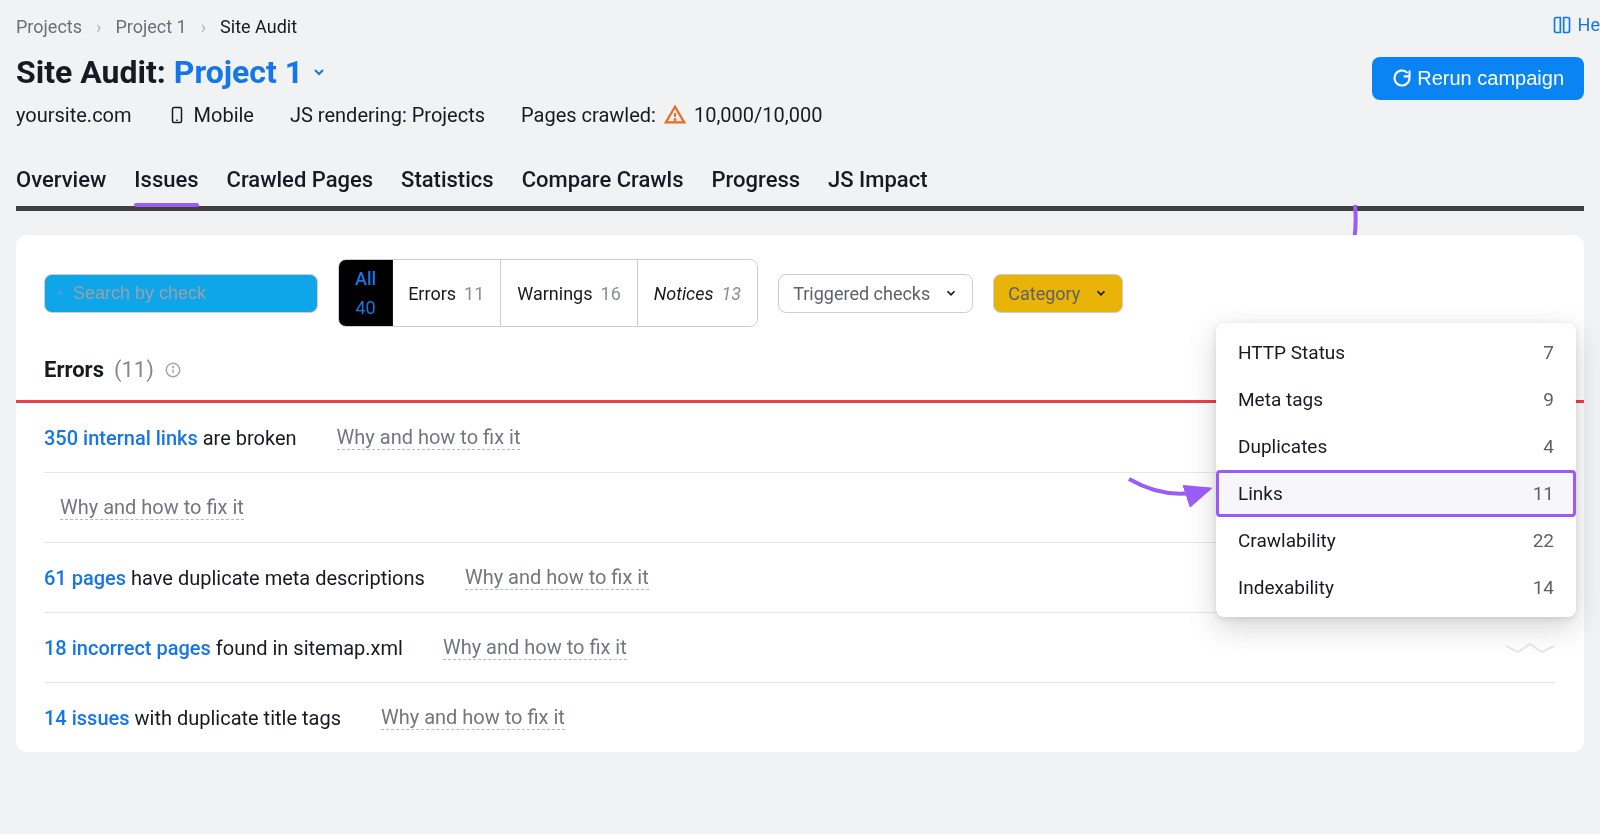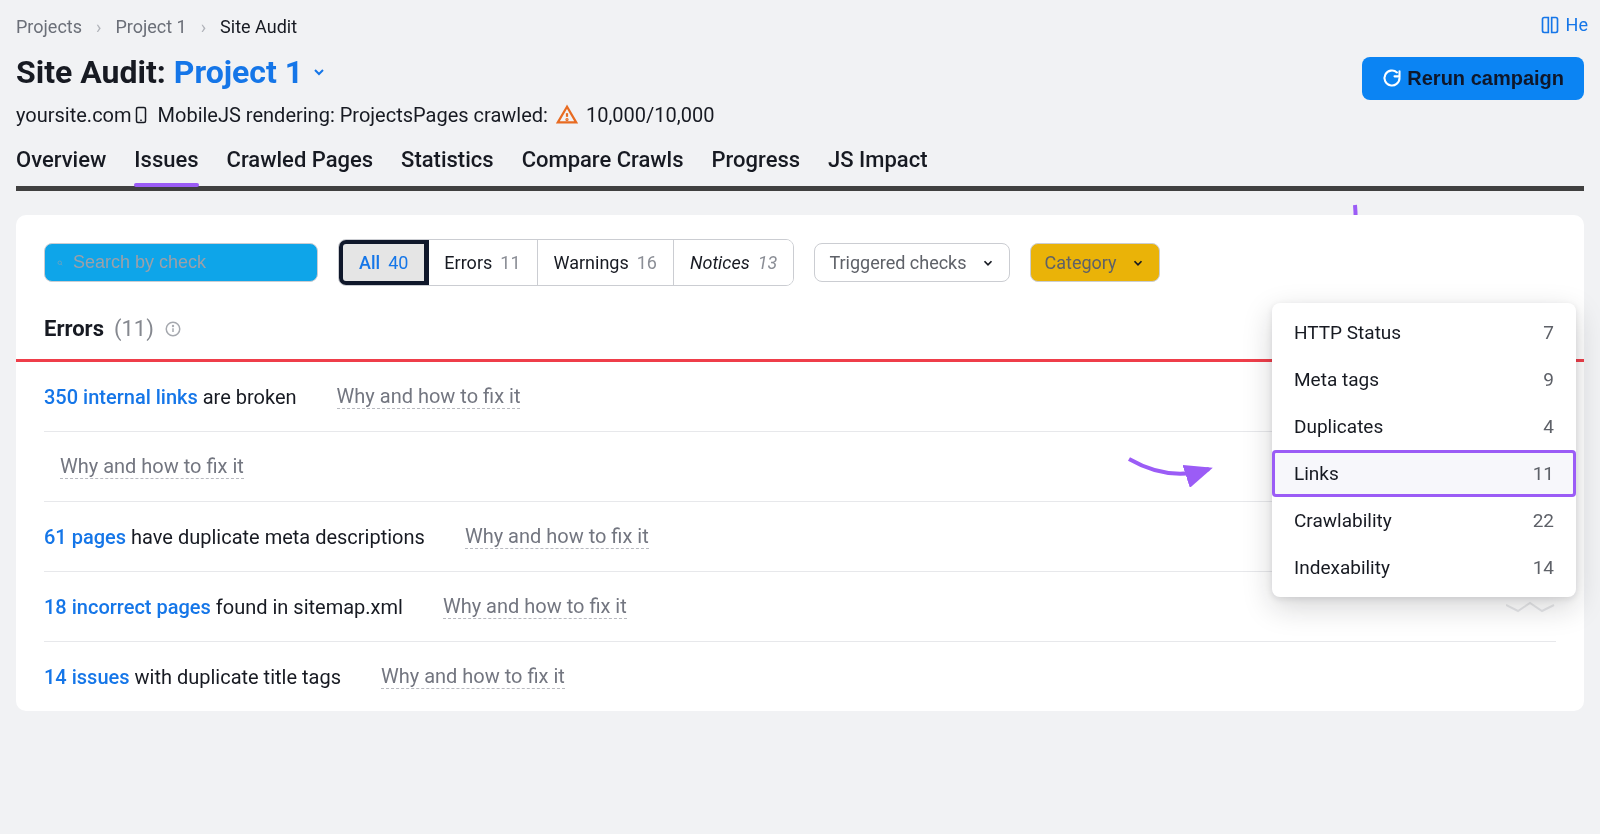--- a/index.html
+++ b/index.html
@@ -19,45 +19,45 @@
   }
   .breadcrumbs a { color: #6B6F78; text-decoration: none; }
   .breadcrumbs .sep { color: #B0B3B9; }
   .breadcrumbs .current { color: #171A22; }
   .titlebar { display:flex; align-items:center; justify-content:space-between; }
   .title-row { display: flex; align-items: baseline; gap: 8px; margin-bottom: 12px; }
   .title-static { font-size: 32px; font-weight: 700; }
   .title-project { font-size: 32px; font-weight: 700; color: #1576E8; display:inline-flex; align-items:center; gap:8px; }
   .chev-down-blue { width: 16px; height: 16px; }
   .rerun-btn {
-    background: #0B84F3; color: #0f172a; border: none; border-radius: 8px;
-    padding: 10px 20px; font-size: 20px; font-weight: 700;
+    background: #0B84F3; color: #ffffff; border: none; border-radius: 8px;
+    padding: 10px 20px; font-size: 20px; font-weight: 400;
     display: inline-flex; align-items: center; gap: 5px; cursor: pointer;
   }
-  .help-link { position:absolute; right:12px; top:14px; color:#1576E8; font-size:18px; display:flex; align-items:center; gap:6px; }
-  .meta-row { display:flex; color:#171A22; font-size:20px; margin-bottom: 12px; flex-wrap:wrap; }
+  .help-link { position:absolute; right:0; top:14px; color:#1576E8; font-size:18px; display:flex; align-items:center; gap:6px; }
+  .meta-row { display:flex; gap:36px; color:#171A22; font-size:20px; margin-bottom: 32px; flex-wrap:wrap; }
   .meta-row .site { font-weight:400; }
   .meta-row .updated { color:#575A63; }
   .meta-row .device { display:flex; align-items:center; gap:8px; }
   .meta-row .crawled { display:flex; align-items:center; gap:8px; }
   .warn-icon { color:#E86B21; }
   .tabs { display:flex; gap:28px; border-bottom:5px solid #404040; font-size:22px; }
   .tab { padding: 8px 0 14px 0; cursor:pointer; color:#171A22; font-weight:500; position:relative; }
   .tab.active::after { content:""; position:absolute; left:0; right:0; bottom:-1px; height:4px; background:#9B5CF6; border-radius:2px; }
 
   .panel { background:#fff; border-radius:10px; margin-top:24px; padding: 24px 28px 0 28px; position:relative; }
 
   .filterbar { display:flex; align-items:center; gap:20px; flex-wrap:wrap; }
   .search-box { display:flex; align-items:center; gap:10px; border:1px solid #CBCDD2; border-radius:8px; padding:8px 12px; width:274px; color:#9DA0A8; background:#0ea5e9;}
   .search-box input { border:none; outline:none; font-size:18px; flex:1; background:transparent; }
   .search-box input::placeholder { color:#9DA0A8; }
   .seg { display:flex; border:1px solid #CBCDD2; border-radius:8px; overflow:hidden; }
   .seg .seg-item { padding:8px 16px; font-size:18px; display:flex; gap:8px; align-items:center; border-right:1px solid #CBCDD2; cursor:pointer; background:#fff;}
   .seg .seg-item:last-child { border-right:none;font-style:italic; }
-  .seg .seg-item.active { background:#e5e5e5; border:5px solid #0f172a; margin:-1px; border-radius:8px 0 0 8px; z-index:1; }
+  .seg .seg-item.active { background:#000000; border:1px solid #0f172a; margin:-1px; border-radius:8px 0 0 8px; z-index:1;flex-direction:column; }
   .seg .num { color:#8B8E96; }
   .seg .seg-item.active .num { color:#1576E8; }
   .seg .seg-item.active .lbl { color:#1576E8; font-weight:500;}
   .drop-btn { border:1px solid #CBCDD2; border-radius:8px; padding:8px 14px; font-size:18px; display:flex; align-items:center; gap:14px; cursor:pointer; background:#fff; color:#5E6168;}
   .drop-btn.cat { background:#eab308; }
   .chev { width:14px; height:14px; }
 
   .section-head { display:flex; align-items:center; gap:10px; margin-top:30px; }
   .section-head .ttl { font-size:22px; font-weight:700; }
   .section-head .cnt { font-size:22px; color:#85888F; }
@@ -66,21 +66,21 @@
   .issue-row { padding:22px 0; border-bottom:1px solid #E7E8EB; display:flex; align-items:center; gap:24px; font-size:20px; position:relative; }
   .issue-row:last-child { border-bottom:none; }
   .issue-link { color:#1576E8; font-weight:500; }
   .issue-text { color:#171A22; }
   .why-link { color:#737680; border-bottom:1px dashed #B8BAC0; cursor:pointer; margin-left:16px; }
   .spark { position:absolute; right:0; top:50%; transform:translateY(-50%); opacity:0.45;}
 
   .category-menu {
     position:absolute; background:#fff; border-radius:8px;
     box-shadow: 0 10px 30px rgba(20,22,30,0.18), 0 2px 6px rgba(20,22,30,0.10);
-    width:304px; right:8px; top:88px; padding:6px 0; font-size:19px;
+    width:360px; right:8px; top:88px; padding:6px 0; font-size:19px;
   }
   .category-menu .row { display:flex; justify-content:space-between; padding:12px 22px; cursor:pointer; }
   .category-menu .row.hl { outline:3px solid #9B5CF6; outline-offset:-3px; border-radius:4px; background:#F7F7FB;}
   .category-menu .row .cnt { color:#5E6168; }
 
   .annot-arrow { position:absolute; pointer-events:none; }
   svg { display:block; }
 </style>
 </head>
 <body>

